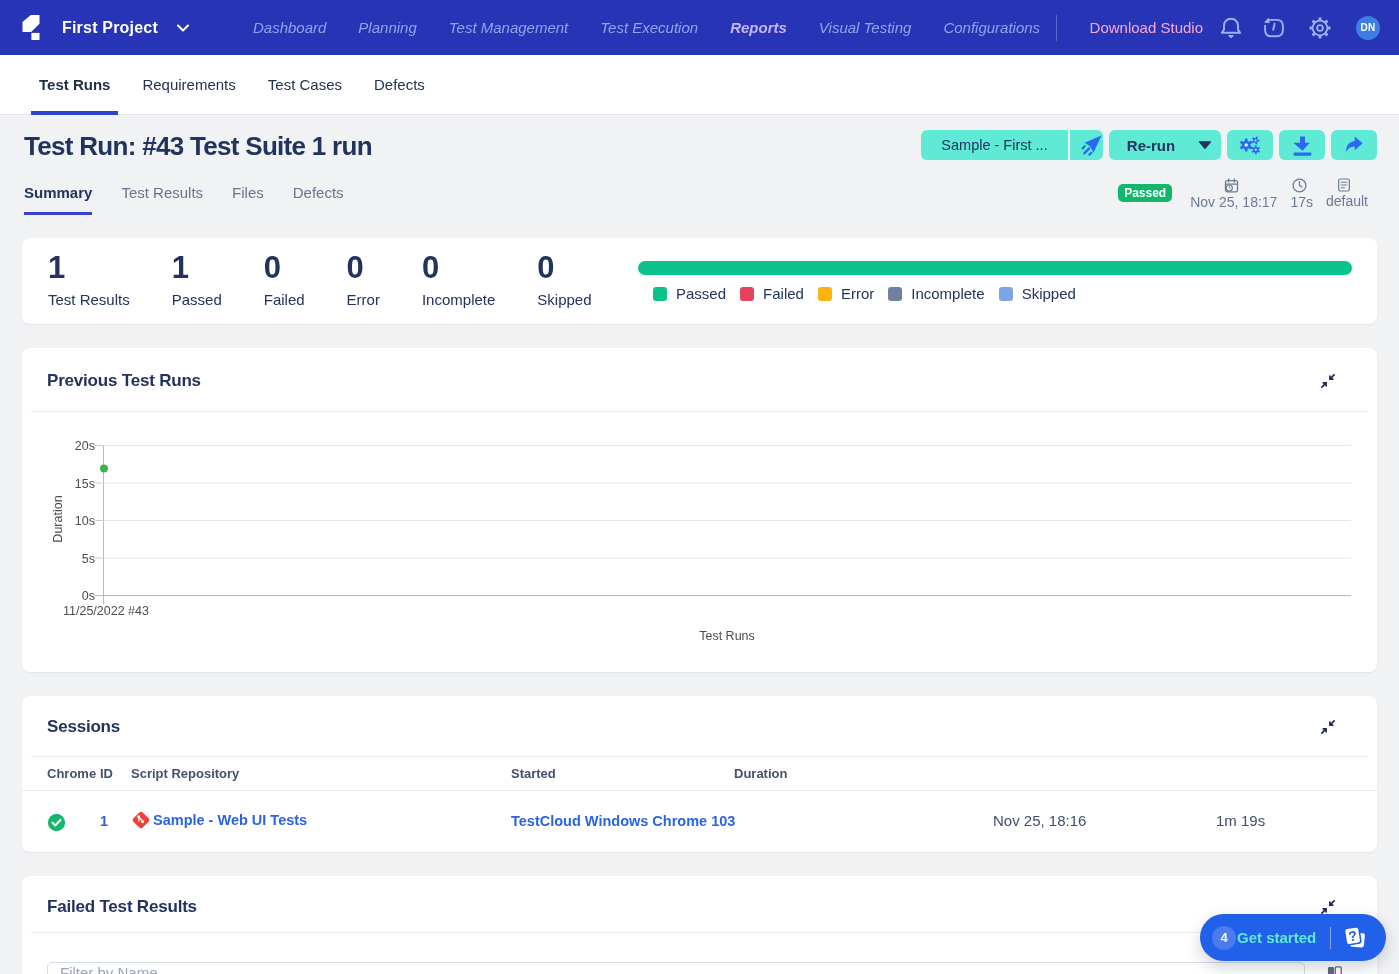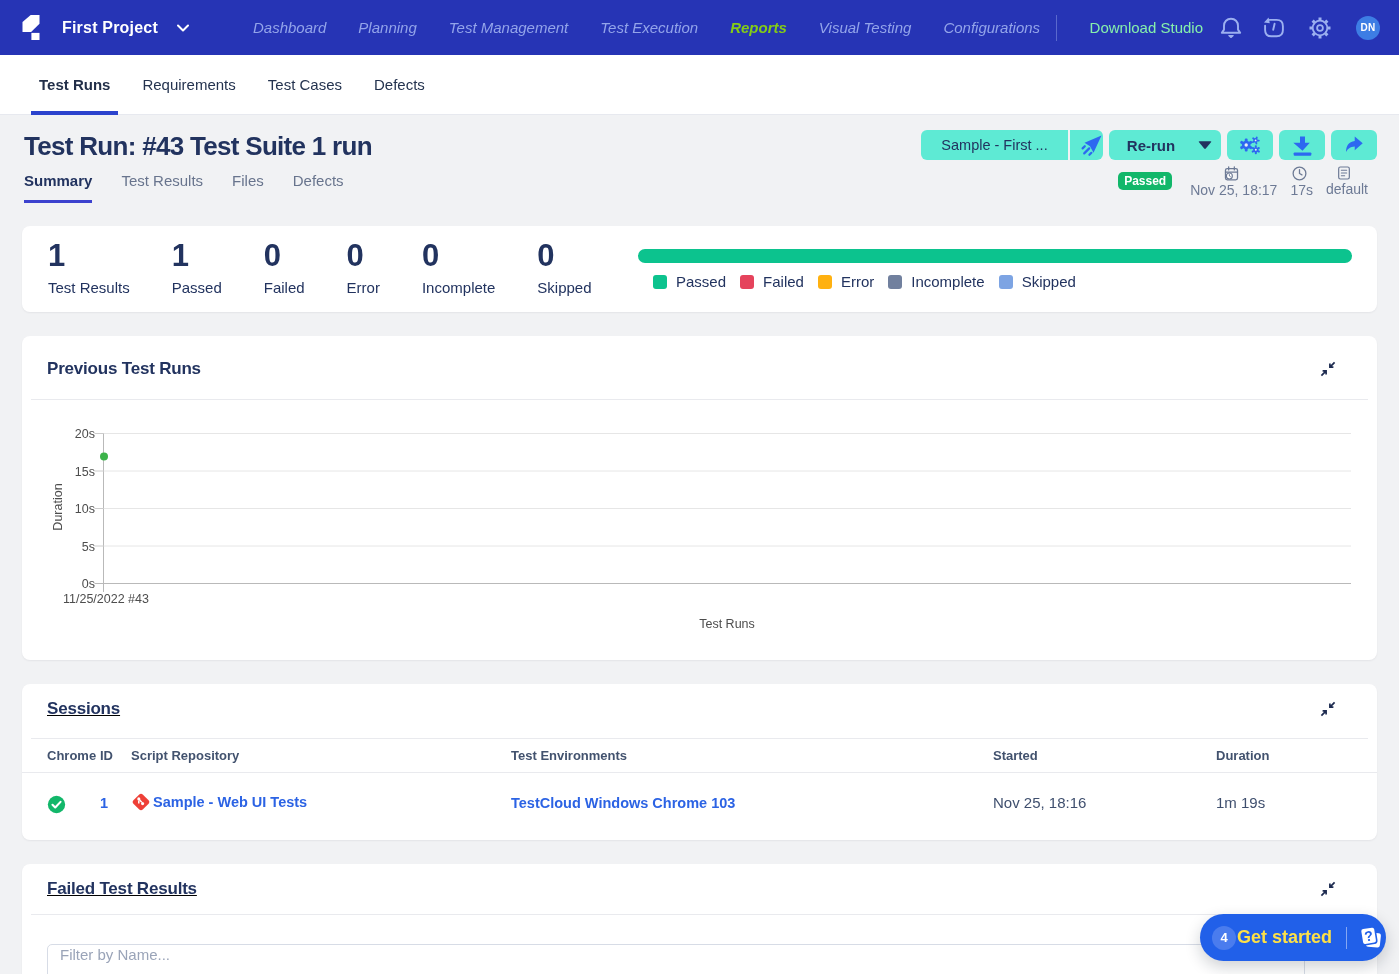--- a/index.html
+++ b/index.html
@@ -5,24 +5,24 @@
 * { margin:0; padding:0; box-sizing:border-box; }
 html,body { width:1399px; height:974px; overflow:hidden; font-family:"Liberation Sans", sans-serif; background:#f1f2f4; }
 
 
 .topnav { height:55px; background:#2634b5; display:flex; align-items:center; padding:0 22px; position:relative; }
 .logo { width:18px; height:25px; margin-right:22px; }
 .proj { color:#fff; font-size:16px; font-weight:700; letter-spacing:.2px; }
 .proj-chev { margin-left:19px; }
 .navlinks { display:flex; align-items:center; margin-left:64px; }
 .navlinks a { color:#93a4ea; font-size:15px; text-decoration:none; margin-right:32px;font-style:italic; }
-.navlinks a.active { color:#84cc16; font-weight:700; }
+.navlinks a.active { color:#c4b5fd; font-weight:700; }
 .nav-right { position:absolute; right:19px; top:0; height:55px; display:flex; align-items:center; }
 .nav-sep { width:1px; height:26px; background:#5a69cd; margin-right:16px; }
-.dlstudio { color:#86efac; font-size:15px; margin-right:16px;margin-left:17px; }
+.dlstudio { color:#f9a8d4; font-size:15px; margin-right:16px;margin-left:17px; }
 .nav-ic { width:24px; height:24px; } .ic1{margin-right:19px;} .ic2{margin-right:22px;} .ic3{margin-right:24px;}
 .avatar { width:24px; height:24px; border-radius:50%; background:#3d7de4; color:#fff; font-size:10px; font-weight:700; display:flex; align-items:center; justify-content:center; letter-spacing:.2px; }
 
 
 .subnav { background:#fff; height:60px; display:flex; align-items:center; padding:0 31px; border-bottom:1px solid #e7e9ef; }
 .subnav .tab { padding:0 8px; margin-right:16px; font-size:15px; color:#24334f; height:60px; line-height:60px; position:relative; }
 .subnav .tab.active { color:#222f49; font-weight:700; }
 .subnav .tab.active::after { content:""; position:absolute; left:0; right:0; bottom:0; height:4px; background:#2b43cd; }
 
 
@@ -33,21 +33,21 @@
 .btn { background:#5eead4; border-radius:6px; height:30px; display:flex; align-items:center; justify-content:center; color:#22335f; font-size:15px; font-weight:600; }
 .btn-txt { width:147px; border-radius:6px 0 0 6px; font-size:14.5px; font-weight:400; }
 .btn-ic { width:33px; border-radius:0 6px 6px 0; margin-left:2px; }
 .btn-group { display:flex; margin-right:6px; }
 .btn-rerun { width:112px; margin-right:6px; padding:0; position:relative; }
 .btn-rerun span { margin-right:22px; }
 .btn-rerun svg { position:absolute; right:9px; }
 .btn-sq { width:46px; margin-right:6px; }
 .btn-sq:last-child { margin-right:0; }
 
-.tabsrow { display:flex; justify-content:space-between; margin-top:11px; padding-left:2px;gap:40px; }
+.tabsrow { display:flex; justify-content:space-between; margin-top:23px; padding-left:2px;gap:40px; }
 .stabs { display:flex; }
 .stab { margin-right:29px; font-size:15px; color:#68748d; padding-bottom:14px; }
 .stab.active { color:#22335f; font-weight:700; position:relative; }
 .stab.active::after { content:""; position:absolute; left:0; right:0; bottom:0; height:3.5px; background:#3c42ce; }
 .meta { display:flex; align-items:center; height:18px; margin-top:0px; margin-right:9px; }
 .badge { background:#12b76a; color:#fff; font-size:12px; font-weight:700; border-radius:5px; padding:0 6px; height:18px; line-height:18px; margin-right:18px; }
 .meta-item { display:flex; align-items:center; color:#6d7a95;flex-direction:column; }
 .meta svg { margin-right:5px; }
 .meta .mtxt { color:#6d7a95; font-size:14px; }
 .mgap { width:13px; }
@@ -71,21 +71,21 @@
 .leg .sq { width:14px; height:14px; border-radius:3px; margin-right:9px; }
 .leg .t { font-size:15px; color:#22335f; }
 
 
 .chartcard { height:324px; position:relative; }
 .chart-area { position:relative; height:246px; margin-top:0px; }
 .chart-area svg { position:absolute; left:0; top:0; }
 
 
 .sessions { height:156px; }
-.sesshead { padding-top:15px;text-decoration:underline; }
+.sesshead { padding-top:21px; }
 .srow { display:flex; padding-left:25px; align-items:center; }
 .shead { height:34px; align-items:center; border-bottom:1px solid #e9eaee; color:#42526e; font-size:13px; font-weight:600; }
 .sdata { height:62px; font-size:15px; } .sdata > div:not(.c-status){position:relative; top:-2px;}
 .c-status { width:53px; }
 .c-id { width:31px; }
 .c-repo { width:380px; display:flex; align-items:center; }
 .c-env { width:482px; }
 .c-start { width:223px; }
 .c-dur { flex:1; }
 .link { color:#2c63e4; font-weight:700; font-size:14.5px; text-decoration:none; }
@@ -93,21 +93,21 @@
 
 
 .failed { height:120px; }
 .filterrow { display:flex; justify-content:space-between; align-items:flex-start; margin:29px 25px 0 25px; }
 .finput { width:1258px; height:38px; border:1px solid #d7dce6; border-radius:5px; background:#fff; display:flex; align-items:flex-start; padding:1px 12px 0 12px; color:#9aa4b8; font-size:15px; }
 .fic { margin-top:3px; margin-right:10px; }
 
 
 .getstarted { position:fixed; right:13px; bottom:13px; width:186px; height:47px; background:#2160e9; border-radius:24px; display:flex; align-items:center; box-shadow:0 6px 16px rgba(16,24,40,.2); }
 .gs-badge { width:24px; height:24px; border-radius:50%; background:#4a7cee; color:#fff; font-size:13px; font-weight:600; display:flex; align-items:center; justify-content:center; margin-left:12px; }
-.gs-txt { color:#fde047; font-size:18px; font-weight:600; margin-left:1px; }
+.gs-txt { color:#5eead4; font-size:15px; font-weight:600; margin-left:1px; }
 .gs-sep { width:1px; height:22px; background:rgba(255,255,255,.45); margin-left:14px; }
 .gs-ic { margin-left:11px; }
 </style>
 </head>
 <body>
 
 <div class="topnav">
   <svg class="logo" viewBox="0 0 17 25">
     <path fill="#fff" d="M8.2 0 L17 0 L17 8.8 L8.6 17 L0 17 L0 7 Z"></path>
     <rect fill="#fff" x="8.9" y="17.9" width="8.1" height="7.1"></rect>
@@ -406,21 +406,20 @@
       <svg width="16" height="16" viewBox="0 0 16 16" fill="none" stroke="#1d2b50" stroke-width="1.7">
         <path d="M14.6 1.4 L9.9 6.1 M9.9 2.6 V6.1 H13.4"></path>
         <path d="M1.4 14.6 L6.1 9.9 M6.1 13.4 V9.9 H2.6"></path>
       </svg>
     </div>
     <div class="card-divider" style="margin-top:19px;"></div>
     <div class="srow shead">
       <div class="c-status">Chrome</div>
       <div class="c-id">ID</div>
       <div class="c-repo">Script Repository</div>
-      <div class="c-env">Test Environments</div>
       <div class="c-start">Started</div>
       <div class="c-dur">Duration</div>
     </div>
     <div class="srow sdata">
       <div class="c-status">
         <svg width="19" height="19" viewBox="0 0 18 18" style="display:block">
             <circle cx="9" cy="9" r="8.2" fill="#12b76a"></circle>
             <path d="M5.2 9.3 L7.8 11.8 L12.8 6.5" stroke="#fff" stroke-width="2" fill="none" stroke-linecap="round" stroke-linejoin="round"></path>
           </svg>
       </div>

